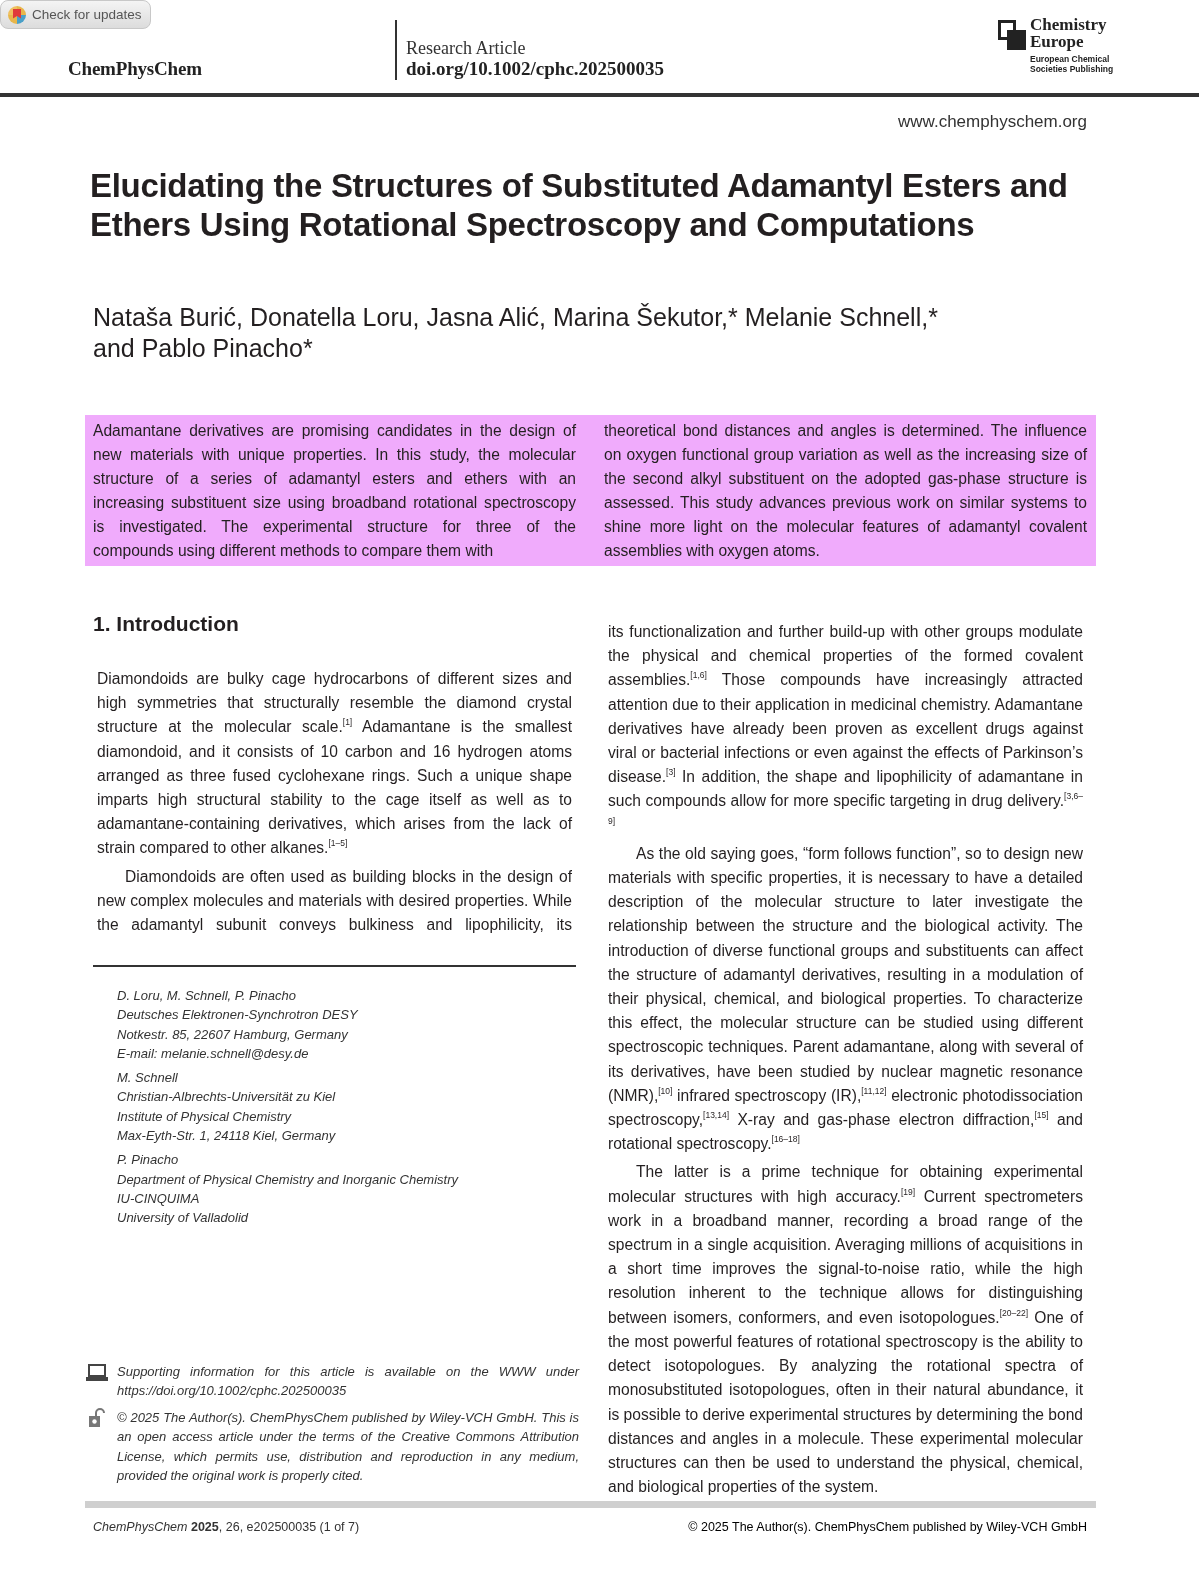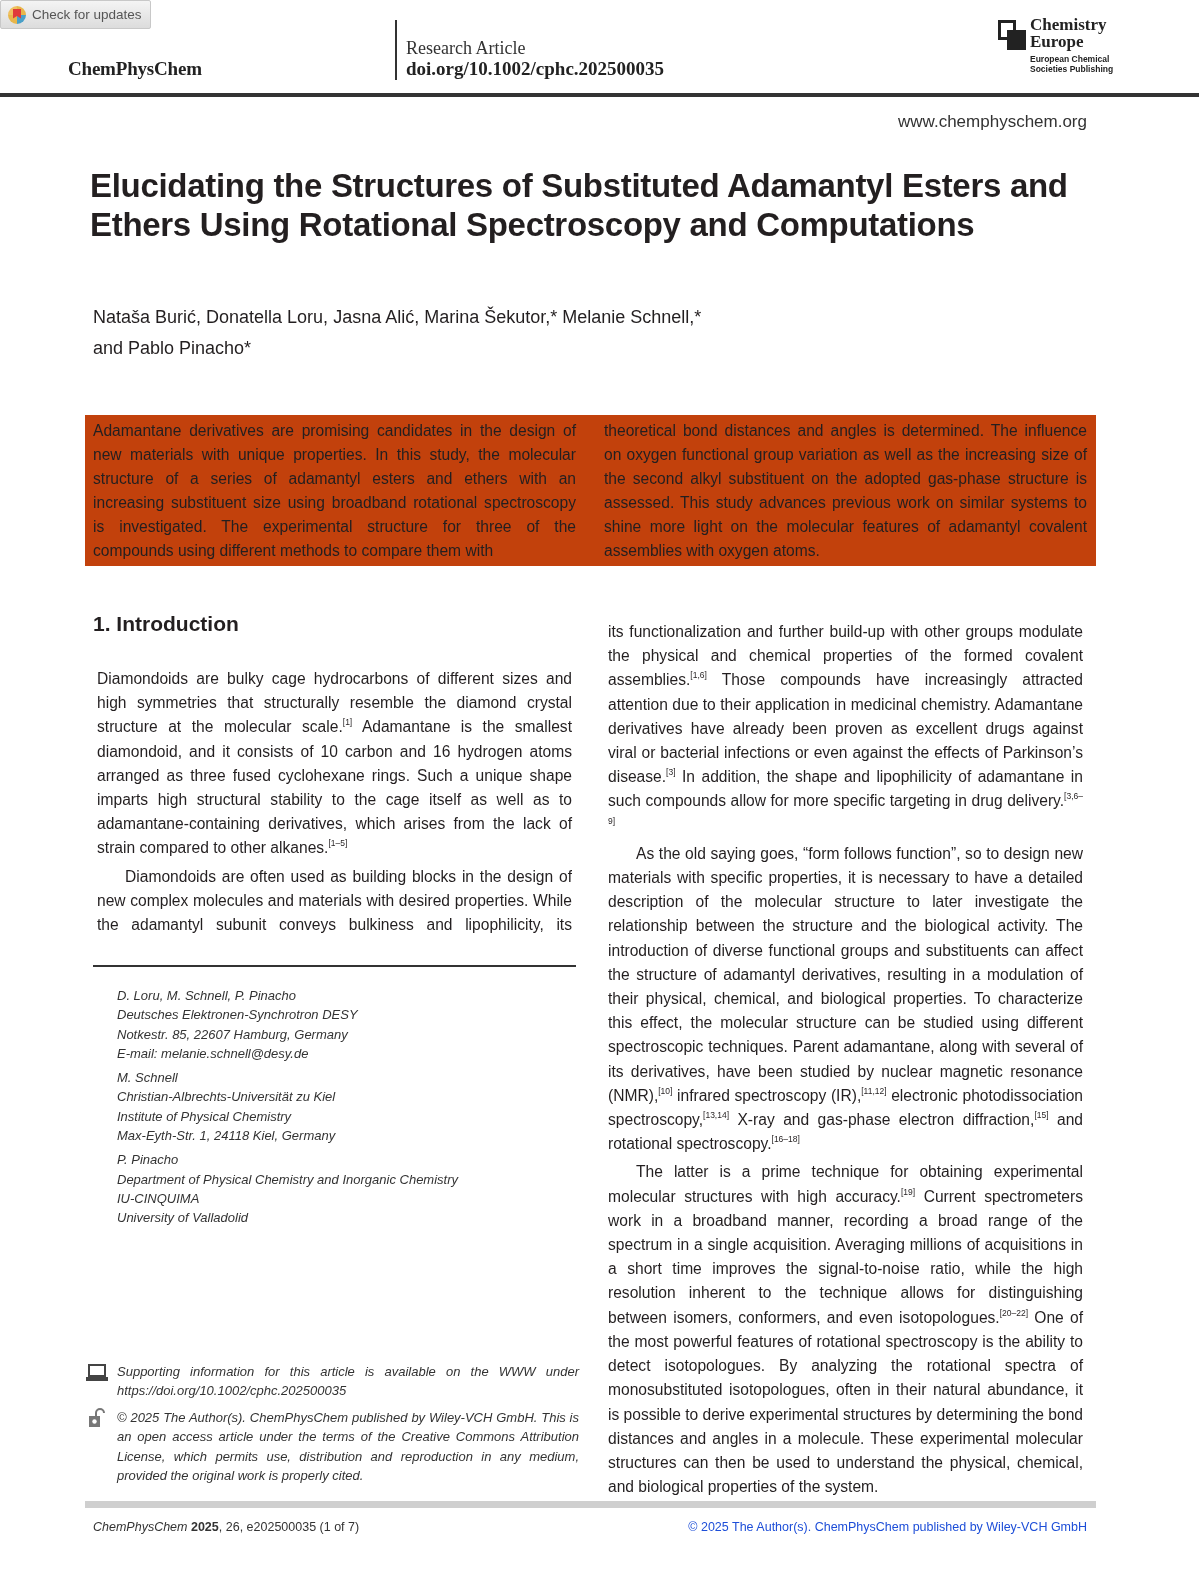--- a/index.html
+++ b/index.html
@@ -2,21 +2,21 @@
 <html><head>
 <meta charset="utf-8">
 <style>
   html, body { margin:0; padding:0; background:#ffffff; }
   body { width:1199px; height:1593px; position:relative; overflow:hidden; color:#231f20;
          font-family:"DejaVu Sans", sans-serif; }
   .abs { position:absolute; }
 
   
   .cfu { left:0; top:0; width:151px; height:29px; background:linear-gradient(#f4f4f4,#dcdcdc);
-         border:1px solid #c8c8c8; border-radius:2px; box-sizing:border-box; display:flex; align-items:center; }
+         border:1px solid #c8c8c8; border-radius:8px; box-sizing:border-box; display:flex; align-items:center; }
   .cfu-icon { width:18px; height:18px; border-radius:50%; margin-left:7px; margin-right:6px;
               background:conic-gradient(#e8b64a 0 25%, #4aa0c8 25% 50%, #e8b64a 50% 75%, #f0c060 75% 100%);
               position:relative; }
   .cfu-icon::after { content:""; position:absolute; left:5px; top:3px; width:8px; height:10px; background:#e03a3a;
                      clip-path:polygon(0 0,100% 0,100% 100%,50% 75%,0 100%); }
   .cfu-label { font-family:"Liberation Sans", sans-serif; font-size:13.5px; color:#555; }
 
   
   .journal-name { left:68px; top:58px; font-family:"Liberation Serif", serif; font-weight:bold; font-size:19px; color:#222; letter-spacing:-0.2px; }
   .hdr-divider { left:395px; top:20px; width:2px; height:60px; background:#333; }
@@ -27,24 +27,24 @@
   .logo-mark .sq1 { position:absolute; left:0; top:0; width:18px; height:20px; border:3px solid #222; box-sizing:border-box; background:#fff; }
   .logo-mark .sq2 { position:absolute; left:9px; top:10px; width:19px; height:20px; background:#222; }
   .logo-t1 { position:absolute; left:32px; top:-2px; font-family:"Liberation Serif", serif; font-weight:bold; font-size:17px; line-height:17px; color:#222; }
   .logo-t2 { position:absolute; left:32px; top:36px; font-family:"Liberation Sans", sans-serif; font-weight:bold; font-size:8.5px; line-height:10px; color:#222; }
   .hdr-rule { left:0; top:93px; width:1199px; height:4px; background:#333; }
   .website { right:112px; top:112px; font-family:"Liberation Sans", sans-serif; font-size:17px; color:#333; }
 
   
   .title { left:90px; top:166px; width:1010px; font-family:Liberation Sans, sans-serif; font-weight:bold;
            font-size:33px; line-height:39px; color:#231f20; letter-spacing:-0.3px; }
-  .authors { left:93px; top:302px; width:900px; font-family:"Liberation Sans", sans-serif; font-size:18px; line-height:31px; color:#231f20; }
+  .authors { left:93px; top:302px; width:900px; font-family:"Liberation Sans", sans-serif; font-size:25px; line-height:31px; color:#231f20; }
 
   
-  .abstract { left:85px; top:415px; width:1011px; height:151px; background:#c2410c; }
+  .abstract { left:85px; top:415px; width:1011px; height:151px; background:#f0abfc; }
   .abs-col { position:absolute; top:4px; width:483px; font-family:"Liberation Sans", sans-serif; font-size:15.6px; line-height:24px;
              text-align:justify; color:#231f20; }
   .abs-col.left { left:8px; }
   .abs-col.right { left:519px; }
 
   
   .col { font-family:"Liberation Sans", sans-serif; font-size:15.6px; line-height:24.2px; text-align:justify; color:#231f20; }
   .col p { margin:4px; }
   .col p.ind { text-indent:28px; }
   sup { font-size:8.5px; line-height:0; vertical-align:7px; }
@@ -60,21 +60,21 @@
   .note { left:117px; width:462px; font-family:"Liberation Sans", sans-serif; font-style:italic; font-size:13px; line-height:19.3px; color:#333; text-align:justify; }
   .note-si { top:1362px; }
   .note-oa { top:1408px; }
   .icon-laptop { left:86px; top:1364px; width:22px; height:18px; }
   .icon-lock { left:88px; top:1408px; width:20px; height:20px; }
 
   
   .ftr-bar { left:85px; top:1501px; width:1011px; height:7px; background:#cfcfcf; }
   .ftr-left { left:93px; top:1520px; font-family:"Liberation Sans", sans-serif; font-size:12.5px; color:#333; }
   .ftr-left i { font-style:italic; }
-  .ftr-right { right:112px; top:1520px; font-family:"Liberation Sans", sans-serif; font-size:12.5px; color:#1d4ed8; }
+  .ftr-right { right:112px; top:1520px; font-family:"Liberation Sans", sans-serif; font-size:12.5px; color:#000000; }
 </style>
 </head>
 <body>
 
 <div class="abs cfu">
   <span class="cfu-icon"></span>
   <span class="cfu-label">Check for updates</span>
 </div>
 
 <div class="abs journal-name">ChemPhysChem</div>

